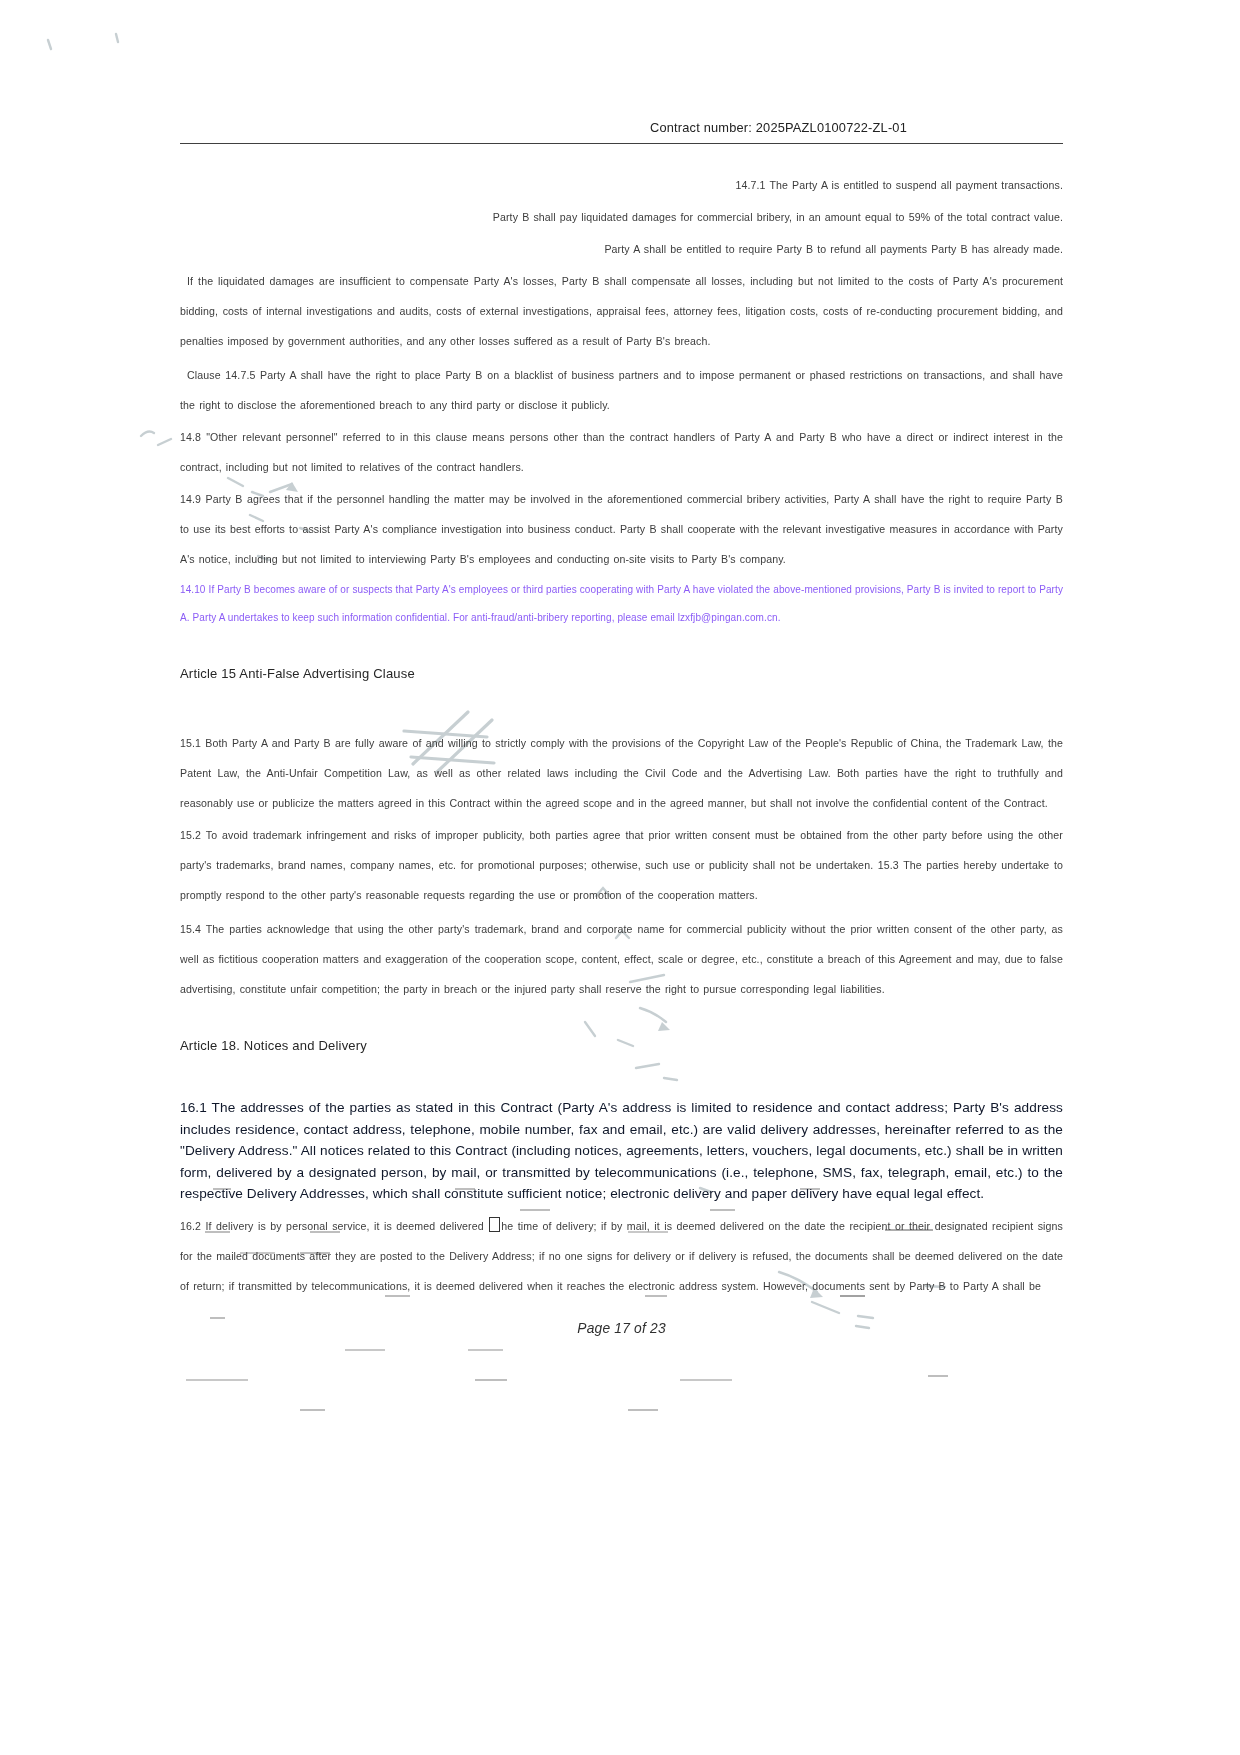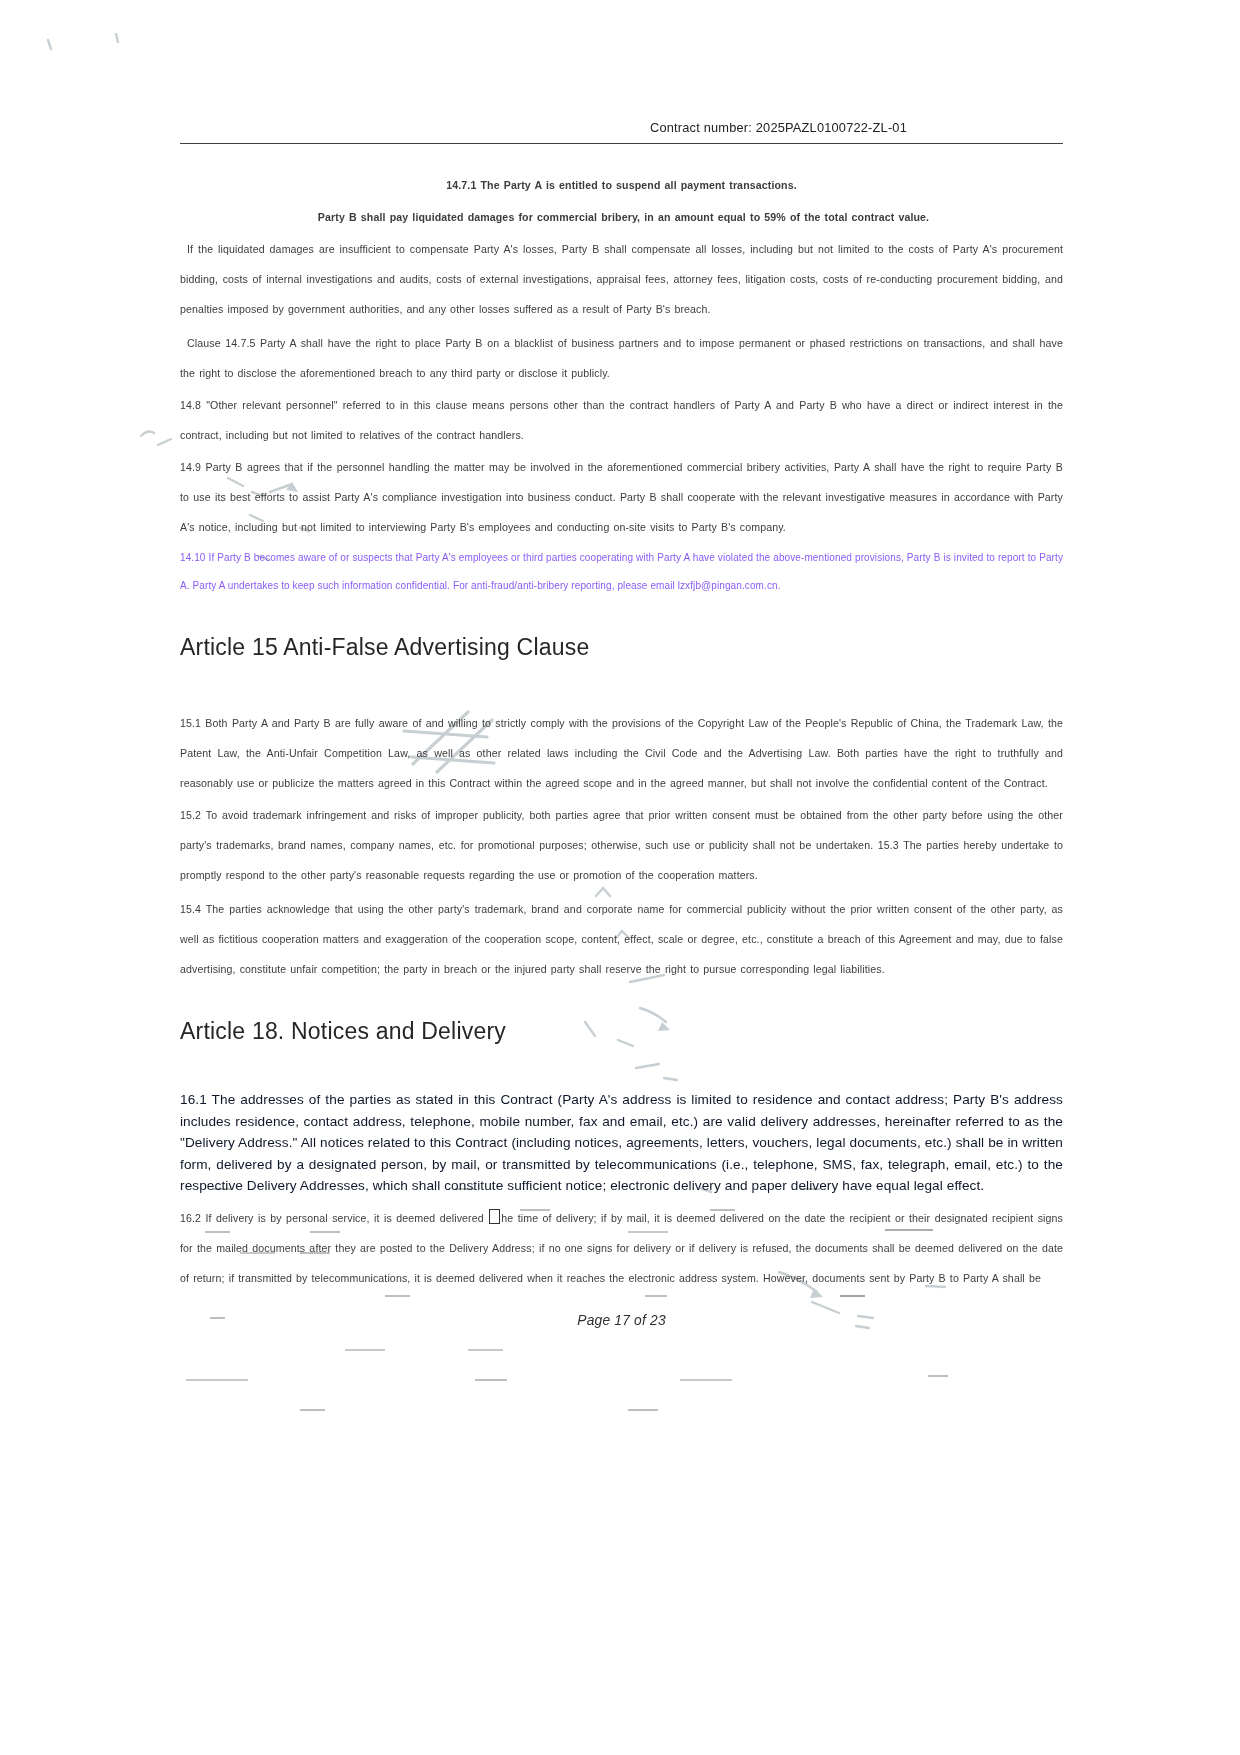--- a/index.html
+++ b/index.html
@@ -21,32 +21,32 @@
     font-size:12.8px; color:#222222; letter-spacing:.2px;
     padding-right:156px; display:inline-block;
   }
 
   main { padding-top:26px; }
 
   .p-sm {
     font-size:10.6px; line-height:30px; text-align:justify;
     color:#3c3c3c; margin-bottom:2px; letter-spacing:.12px; word-spacing:1px;
   }
-  .p-sm.left { text-align:center;font-weight:bold; }
+  .p-sm.left { text-align:right; }
   .ind3 { text-indent:4px; }
   .ind6 { text-indent:7px; }
   .mt4 { margin-top:4px; }
 
   .p-lg {
     font-size:10px; line-height:28px; text-align:justify;
     color:#8b5cf6; letter-spacing:.1px;
   }
 
   .article-title {
-    font-size:23px; font-weight:400; color:#262626;
+    font-size:13px; font-weight:400; color:#262626;
     letter-spacing:.2px; margin-top:34px;
   }
   .gap-after-title-15 { margin-top:47px; }
   .gap-after-title-16 { margin-top:44px; }
 
   .p-161 {
     font-size:13.6px; line-height:21.6px; text-align:justify;
     color:#0f172a; letter-spacing:.1px;
   }
   .p-162 { margin-top:6px; }
@@ -136,20 +136,21 @@
 
     <header class="doc-header">
       <span class="contract-no">Contract number: 2025PAZL0100722-ZL-01</span>
     </header>
 
     <main>
 
       <section>
         <p class="p-sm left">14.7.1 The Party A is entitled to suspend all payment transactions.</p>
         <p class="p-sm left ind3">Party B shall pay liquidated damages for commercial bribery, in an amount equal to 59% of the total contract value.</p>
+        <p class="p-sm left ind3">Party A shall be entitled to require Party B to refund all payments Party B has already made.</p>
         <p class="p-sm ind6">If the liquidated damages are insufficient to compensate Party A's losses, Party B shall compensate all losses, including but not limited to the costs of Party A's procurement bidding, costs of internal investigations and audits, costs of external investigations, appraisal fees, attorney fees, litigation costs, costs of re-conducting procurement bidding, and penalties imposed by government authorities, and any other losses suffered as a result of Party B's breach.</p>
         <p class="p-sm ind6 mt4">Clause 14.7.5 Party A shall have the right to place Party B on a blacklist of business partners and to impose permanent or phased restrictions on transactions, and shall have the right to disclose the aforementioned breach to any third party or disclose it publicly.</p>
         <p class="p-sm">14.8 "Other relevant personnel" referred to in this clause means persons other than the contract handlers of Party A and Party B who have a direct or indirect interest in the contract, including but not limited to relatives of the contract handlers.</p>
         <p class="p-sm">14.9 Party B agrees that if the personnel handling the matter may be involved in the aforementioned commercial bribery activities, Party A shall have the right to require Party B to use its best efforts to assist Party A's compliance investigation into business conduct. Party B shall cooperate with the relevant investigative measures in accordance with Party A's notice, including but not limited to interviewing Party B's employees and conducting on-site visits to Party B's company.</p>
         <p class="p-lg">14.10 If Party B becomes aware of or suspects that Party A's employees or third parties cooperating with Party A have violated the above-mentioned provisions, Party B is invited to report to Party A. Party A undertakes to keep such information confidential. For anti-fraud/anti-bribery reporting, please email lzxfjb@pingan.com.cn.</p>
       </section>
 
       <h2 class="article-title">Article 15 Anti-False Advertising Clause</h2>
 
       <section>

